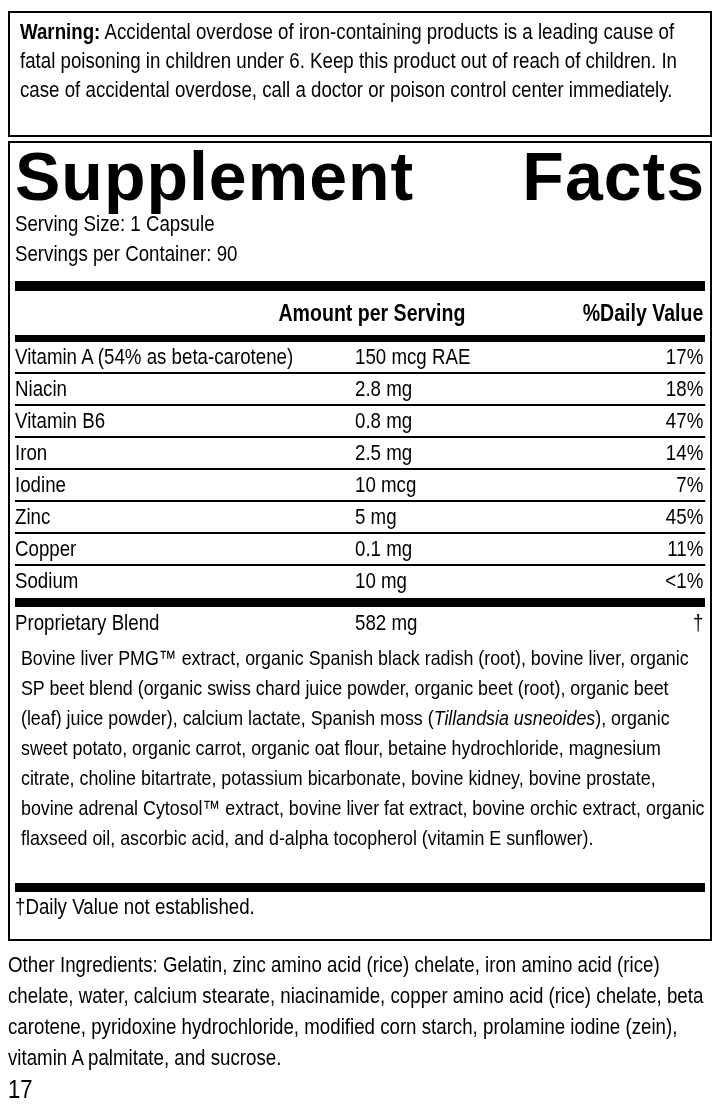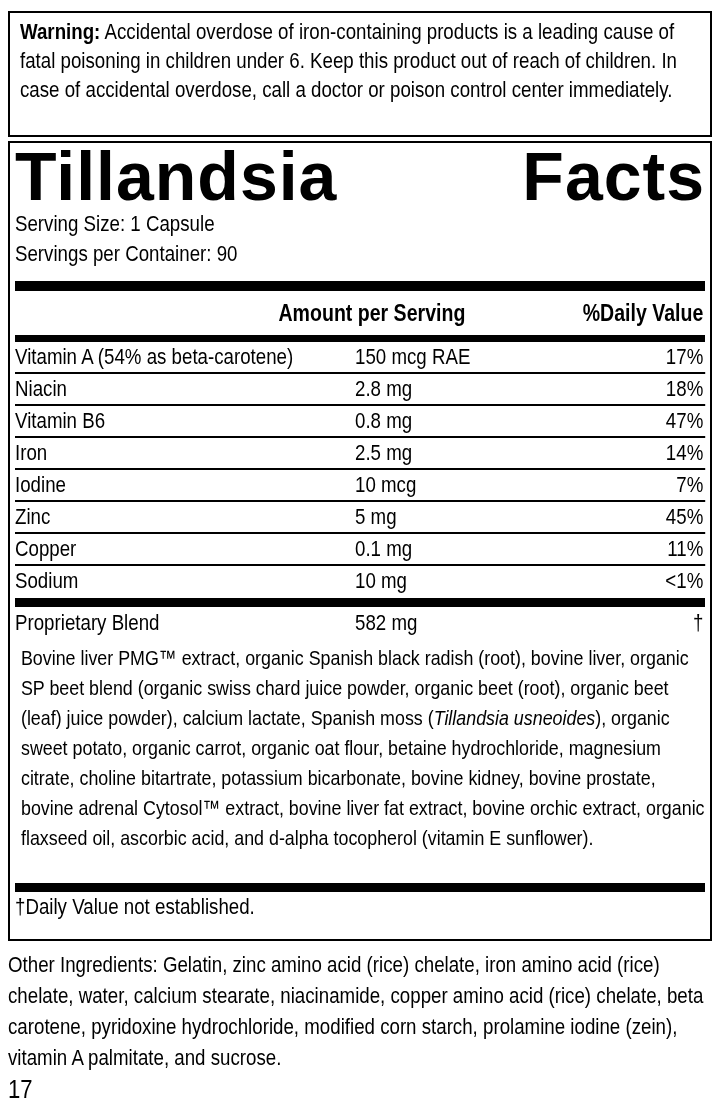--- a/index.html
+++ b/index.html
@@ -96,21 +96,21 @@
 </style>
 </head>
 <body>
 
 <div class="warning-box">
   <p class="warning-text sq"><b>Warning:</b><span> Accidental overdose of iron-containing products is a leading cause of fatal poisoning in children under 6. Keep this product out of reach of children. In case of accidental overdose, call a doctor or poison control center immediately.</span></p>
 </div>
 
 <div class="facts-box">
 
-  <div class="facts-title">Tillandsia Facts</div>
+  <div class="facts-title">Supplement Facts</div>
 
   <div class="serving-line sq">Serving Size: 1 Capsule</div>
   <div class="serving-line sq">Servings per Container: 90</div>
 
   <div class="bar bar-top"></div>
 
   <div class="header-row sq">
     <span class="header-amount">Amount per Serving</span>
     <span class="header-dv">%Daily Value</span>
   </div>

